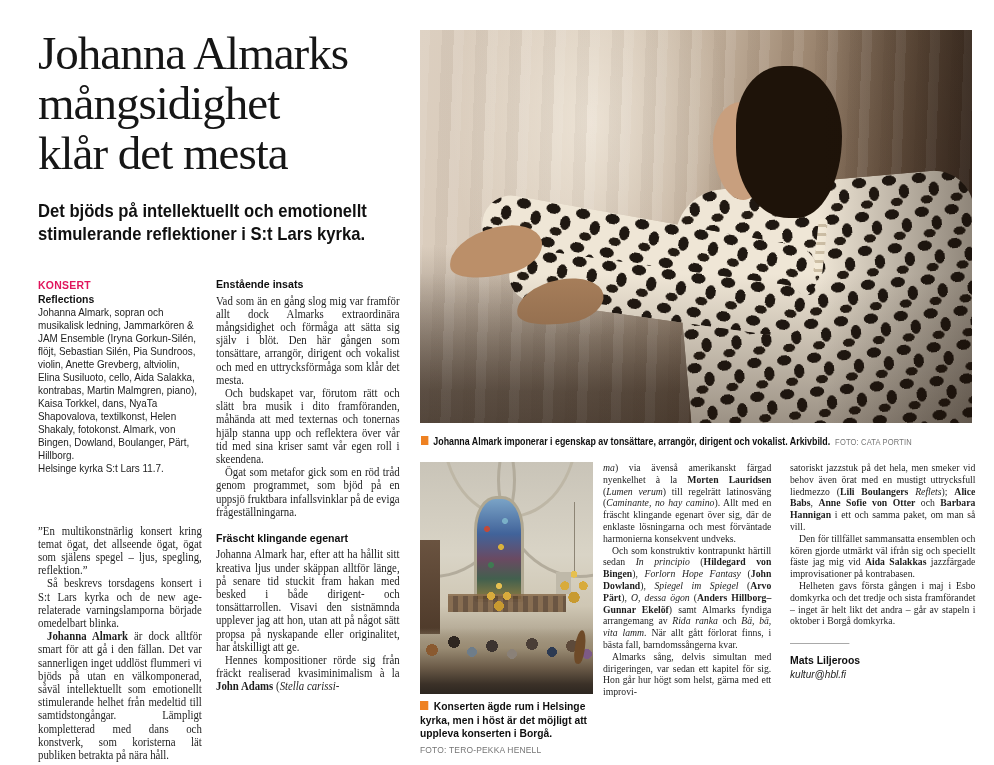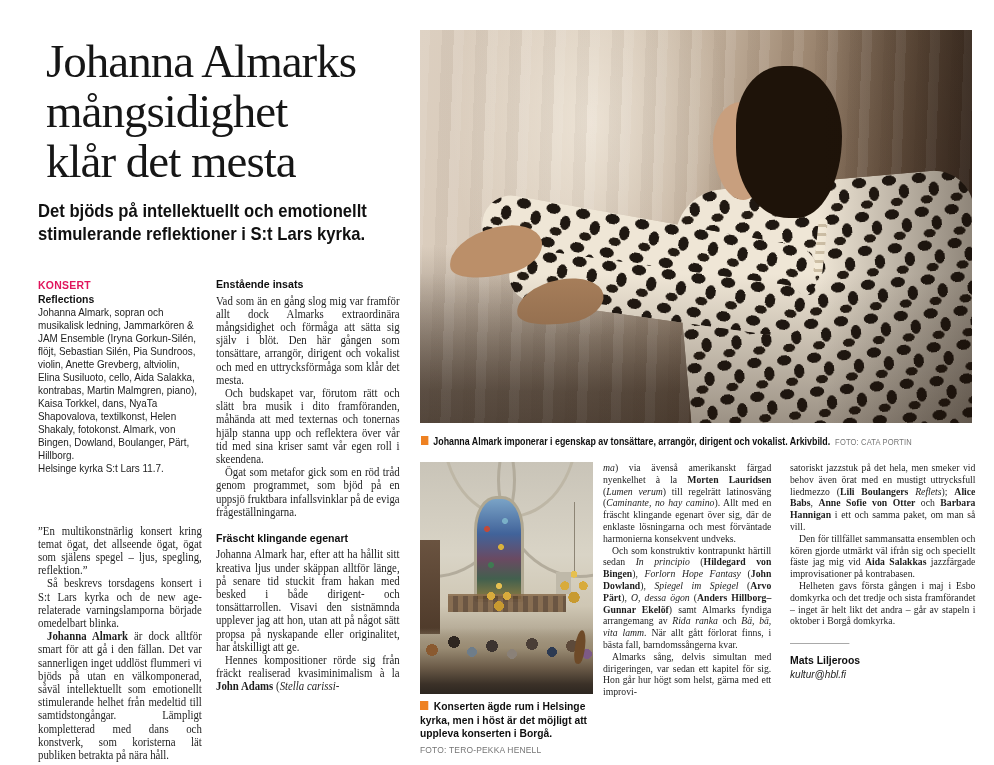--- a/index.html
+++ b/index.html
@@ -1,21 +1,21 @@
 <!DOCTYPE html>
 <html lang="sv" style="--kicker: #e0155c; --bullet: #ee8122; --credit: #757575;"><head>
 <meta charset="utf-8">
 <title>HBL – Johanna Almarks mångsidighet klår det mesta</title>
 <style>
   html,body{margin:0;padding:0;background:#fff;}
   .page{position:relative;width:994px;height:765px;background:#ffffff;overflow:hidden;
         font-family:"Liberation Serif",serif;color:#1d1d1d;}
 
   
-  .headline{position:absolute;left:38px;top:28px;width:380px;margin:8px;
+  .headline{position:absolute;left:38px;top:28px;width:380px;margin:0;
     font-family:"Liberation Serif","DejaVu Serif",serif;font-weight:400;
     font-size:47px;line-height:50px;letter-spacing:-1px;color:#161616;white-space:pre-line;}
   .subhead{position:absolute;left:38px;top:200px;width:430px;margin:0;
     font-family:"Liberation Sans",sans-serif;font-weight:bold;
     font-size:19px;line-height:22.5px;color:#101010;white-space:pre-line;
     transform:scaleX(.875);transform-origin:left top;}
 
   
   .col{position:absolute;transform:scaleX(.90);transform-origin:left top;}
   .col1{left:38px;top:278px;width:182px;}

